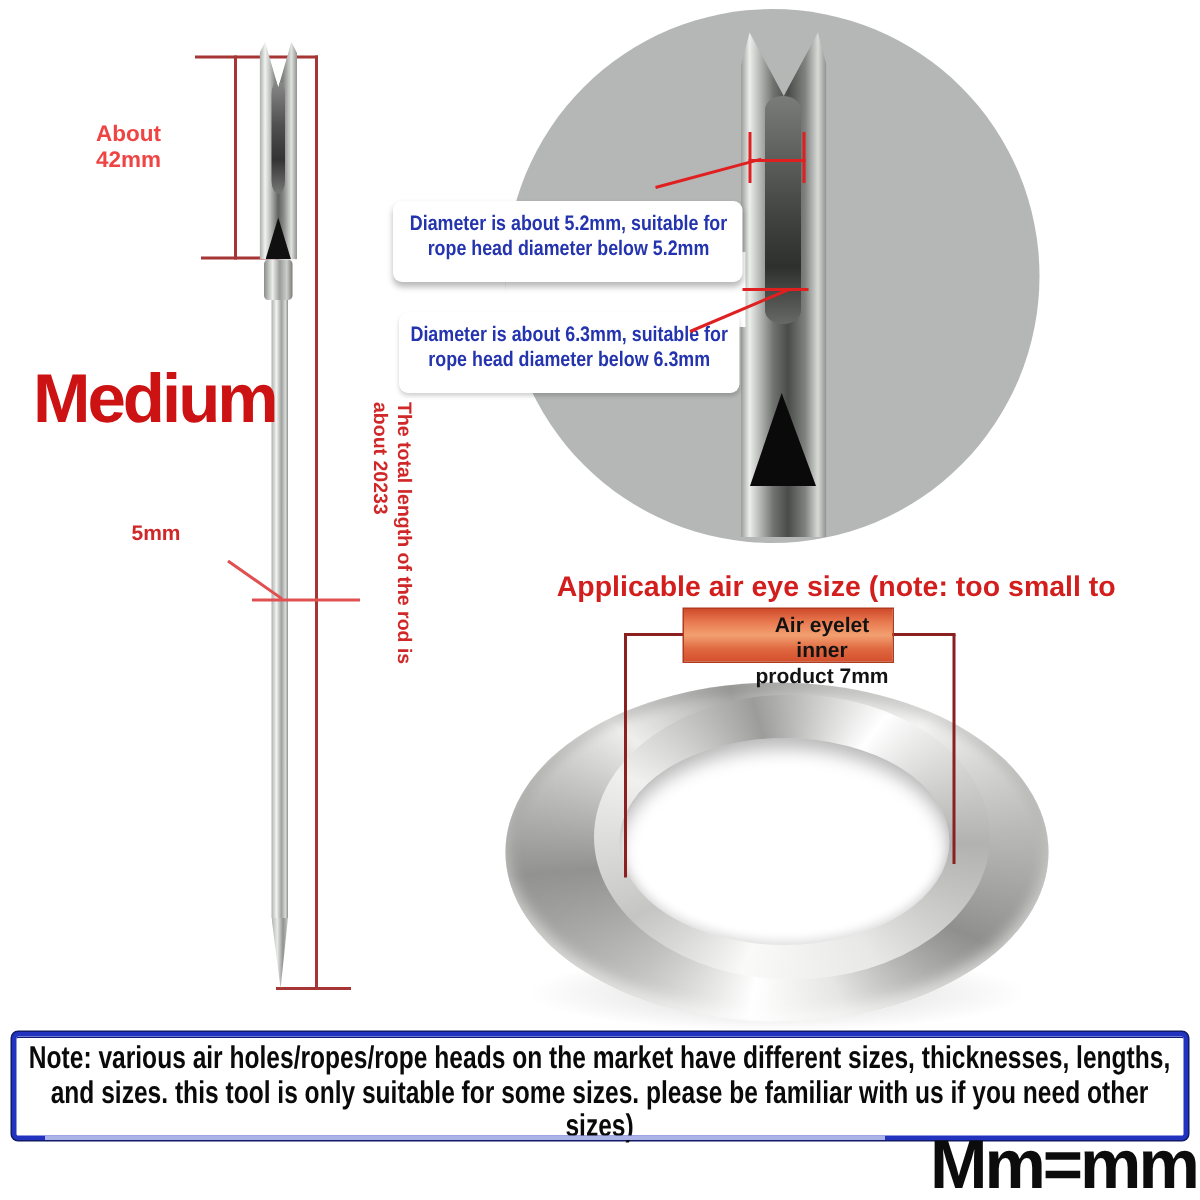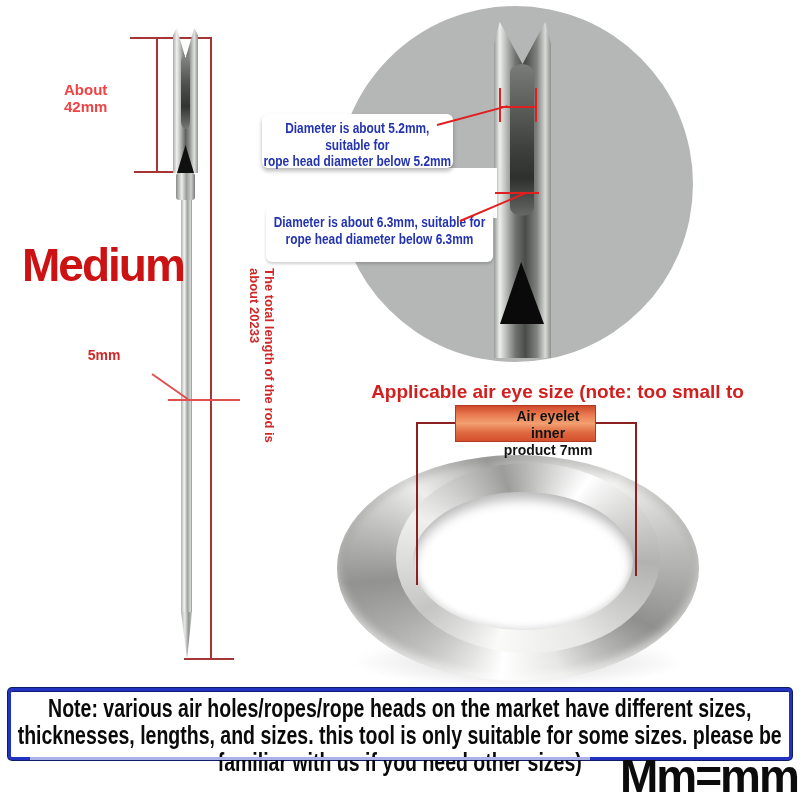--- a/index.html
+++ b/index.html
@@ -50,21 +50,21 @@
   .mag-needle .groove{position:absolute;left:28%;top:13%;width:42%;height:45%;
     background:linear-gradient(180deg,#7a7c7a,#3f413f 55%,#2e302e 75%,#676967);
     border-radius:50% / 6%;}
   .mag-needle .hole{position:absolute;left:6px;top:242px;width:44px;height:62px;
     background:#0a0a0a;clip-path:polygon(48% 0,100% 100%,0 100%);}
   .band{position:absolute;left:337px;top:168px;width:160px;height:50px;background:#fff;}
   .bluebox{position:absolute;background:#fff;border-radius:6px;text-align:center;
     color:#2434ae;font-size:14px;font-weight:bold;line-height:1.18;
     box-shadow:0 3px 4px rgba(0,0,0,.28);padding-top:6px;}
   .bluebox span{display:block;}
-  .b1{left:262px;top:114px;width:191px;height:48px;}
+  .b1{left:262px;top:134px;width:233px;height:48px;}
   .b2{left:266px;top:208px;width:227px;height:48px;box-shadow:0 2px 3px rgba(0,0,0,.18);}
   .cond{display:block;transform:scaleX(.85);transform-origin:center;width:117.6%;margin-left:-8.8%;}
 
   
   .eyetitle{position:absolute;left:360px;top:381px;width:395px;text-align:center;
     color:#d31e1e;font-size:19px;font-weight:bold;}
   .eyelabel{position:absolute;left:455px;top:405px;width:141px;height:37px;z-index:6;
     background:linear-gradient(180deg,#cf4a2a 0%,#e97a50 25%,#f2a071 50%,#e06a42 75%,#d4502c 100%);
     border:1px solid #b23a1f;text-align:center;color:#131313;font-size:14px;
     font-weight:bold;line-height:1.2;padding-top:2px;box-sizing:border-box;}
@@ -76,21 +76,21 @@
     box-shadow:inset 0 -5px 10px rgba(255,255,255,.6),inset 0 5px 8px rgba(0,0,0,.15);}
   .tube{position:absolute;left:396px;top:463px;width:264px;height:190px;border-radius:50%;
     background:conic-gradient(from 200deg,#fafaf8,#c5c5c3 12%,#f0f0ee 25%,#9c9c9a 40%,#ffffff 55%,#b2b2b0 70%,#e8e8e6 85%,#fafaf8);}
   .hole-e{position:absolute;left:413px;top:492px;width:220px;height:138px;border-radius:50%;
     background:#fff;box-shadow:inset 0 7px 12px rgba(0,0,0,.28),inset 0 -4px 6px rgba(0,0,0,.08);}
 
   
   .mainnote{position:absolute;left:8px;top:688px;width:778px;height:62px;
     border:3px solid #2233c0;border-radius:4px;background:#fff;
     box-shadow:0 0 0 1px #111a66, inset 0 1px 0 #0d1a7a;
-    color:#0a0a0a;font-size:25px;font-weight:bold;line-height:1.08;text-align:center;
+    color:#0a0a0a;font-size:21px;font-weight:bold;line-height:1.08;text-align:center;
     padding-top:4px;box-sizing:content-box;}
   .mainnote .sx{display:block;transform:scaleX(.78);transform-origin:center;
     width:128.2%;margin-left:-14.1%;}
   .noteshadow{position:absolute;left:30px;top:757px;width:560px;height:3px;background:#aab2e8;}
   .pinknote{position:absolute;left:8px;top:760px;width:576px;height:33px;
     border:2px solid #d6392b;
     background:linear-gradient(100deg,#f7d4d2 0%,#fbe9e7 28%,#fdf5f3 52%,#fdf2ef 62%,#ef8a72 74%,#e6604a 90%,#ea6f57 100%);
     color:#131313;font-size:15px;font-weight:bold;line-height:33px;
     padding-left:7px;box-sizing:border-box;white-space:nowrap;overflow:hidden;}
   .pinknote .sxl{display:inline-block;transform:scaleX(.72);transform-origin:left center;}

